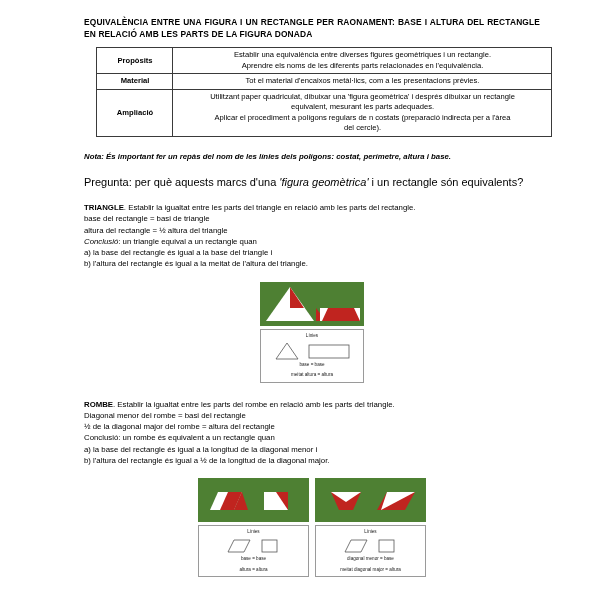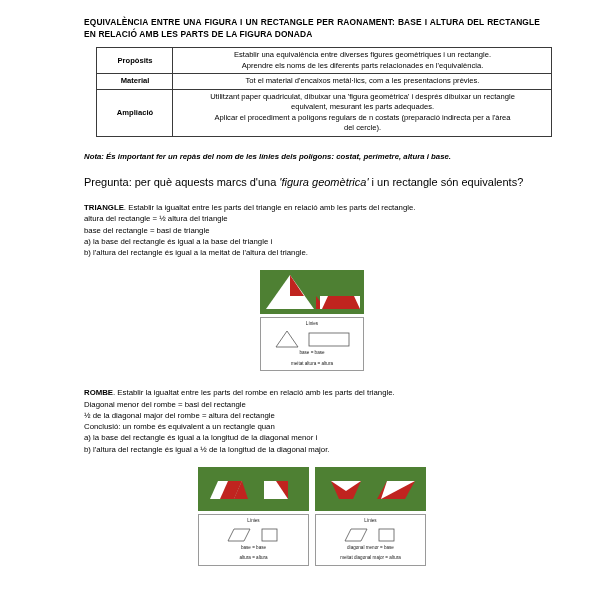--- a/index.html
+++ b/index.html
@@ -180,22 +180,25 @@
     <p class="note">Nota: És important fer un repàs del nom de les línies dels polígons: costat, perímetre, altura i base.</p>
 
     <p class="question">
       <span>Pregunta: per què aquests marcs d'una </span><span class="ital">'figura geomètrica'</span><span> i un rectangle són equivalents?</span>
     </p>
 
     <div class="sec-block" id="triangle-section">
       <div class="ln">
         <span class="sec-head">TRIANGLE</span><span>. Establir la igualtat entre les parts del triangle en relació amb les parts del rectangle.</span>
       </div>
+      <div class="ln">base del rectangle = basi de triangle</div>
       <div class="ln">altura del rectangle = ½ altura del triangle</div>
-      <div class="ln">base del rectangle = basi de triangle</div>
+      <div class="ln">
+        <span class="ital">Conclusió</span><span>: un triangle equival a un rectangle quan</span>
+      </div>
       <div class="ln">a) la base del rectangle és igual a la base del triangle i</div>
       <div class="ln">b) l'altura del rectangle és igual a la meitat de l'altura del triangle.</div>
     </div>
 
     <div class="figure-row" id="triangle-figure-row">
       <div class="figure" style="width:104px;">
         <div class="green-panel">
           <svg width="104" height="44" viewBox="0 0 104 44">
             <rect x="0" y="0" width="104" height="44" fill="#4e8033"></rect>
 

